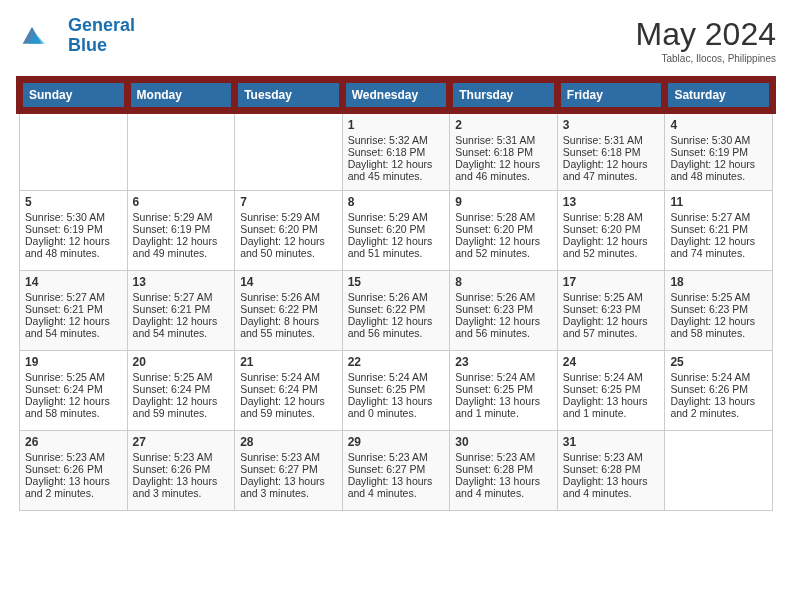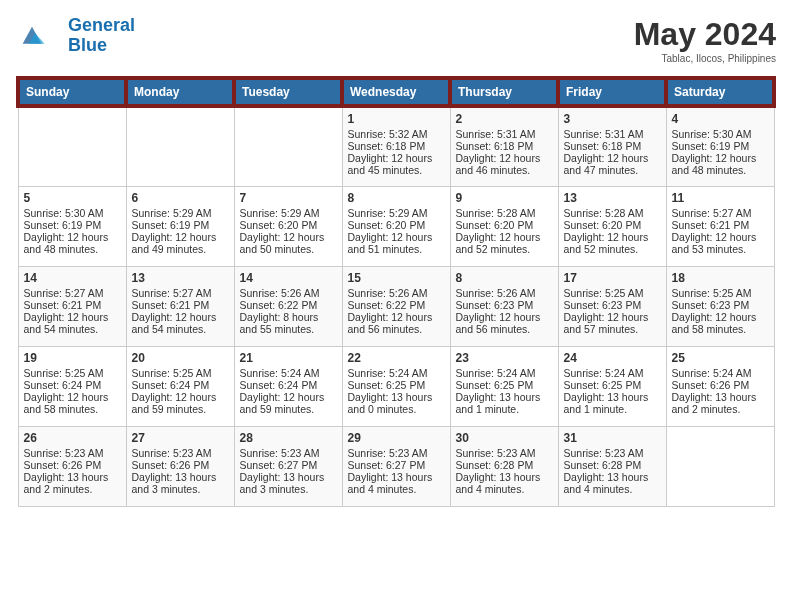--- a/index.html
+++ b/index.html
@@ -32,39 +32,39 @@
     }
     .logo-icon {
       width: 32px;
       height: 28px;
     }
     .title-block {
       text-align: right;
     }
     .month-title {
       font-size: 32px;
-      font-weight: bold;
+      font-weight: normal;
       color: #333;
     }
     .location-title {
       font-size: 10px;
       color: #555;
     }
     table {
       width: 100%;
       border-collapse: collapse;
       font-size: 10.5px;
     }
     thead tr th {
       background: #2e6da4;
       color: #fff;
       padding: 5px 6px;
       text-align: left;
       font-size: 12px;
-      border: 4px solid #7f1d1d;
+      border: 7px solid #7f1d1d;
     }
     tbody tr td {
       border: 1px solid #ccc;
       vertical-align: top;
       padding: 4px 5px;
       width: 14.28%;
       height: 80px;
       color: #333;
       background: #fff;
     }
@@ -177,21 +177,21 @@
         <td>
           <span class="day-num">13</span>
           <div>Sunrise: 5:28 AM</div>
           <div>Sunset: 6:20 PM</div>
           <div>Daylight: 12 hours and 52 minutes.</div>
         </td>
         <td>
           <span class="day-num">11</span>
           <div>Sunrise: 5:27 AM</div>
           <div>Sunset: 6:21 PM</div>
-          <div>Daylight: 12 hours and 53 minutes.</div>
+          <div>Daylight: 12 hours and 74 minutes.</div>
         </td>
       </tr>
       <tr>
         <td>
           <span class="day-num">14</span>
           <div>Sunrise: 5:27 AM</div>
           <div>Sunset: 6:21 PM</div>
           <div>Daylight: 12 hours and 54 minutes.</div>
         </td>
         <td>

